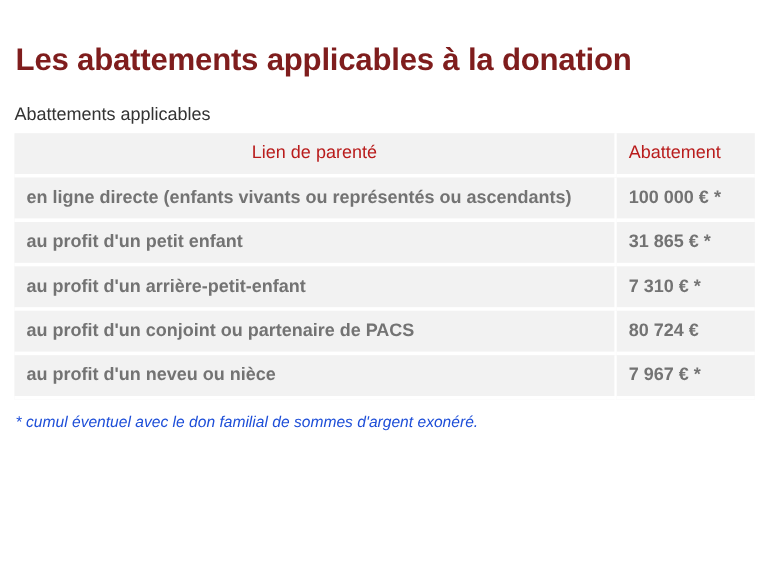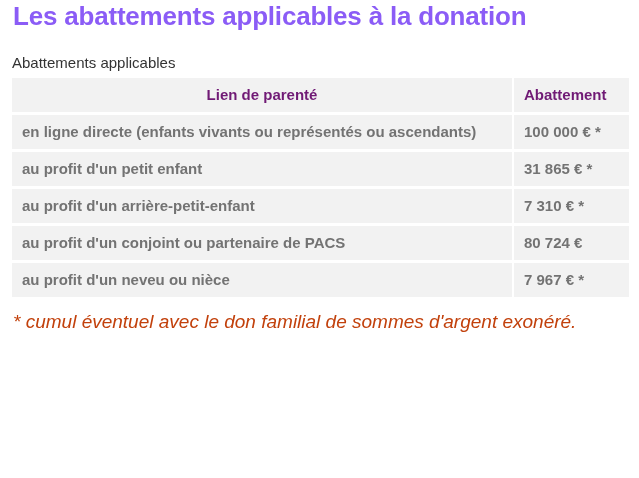--- a/index.html
+++ b/index.html
@@ -9,26 +9,26 @@
     font-family: "Liberation Sans", "DejaVu Sans", sans-serif;
   }
   .page {
     position: relative;
     width: 639px;
     height: 478px;
     background: #ffffff;
     overflow: hidden;
   }
   .title {
-    margin: 0 12px 0 13px;
+    margin: 33px 12px 0 13px;
     font-size: 26px;
     line-height: 32px;
     font-weight: 700;
     letter-spacing: -0.2px;
-    color: #8b5cf6;
+    color: #7f1d1d;
   }
   .caption {
     width: 617px;
     margin: 22px 0 0 12px;
     text-align: left;
     font-size: 15px;
     color: #333333;
   }
   table.allowances {
     border-collapse: separate;
@@ -44,35 +44,35 @@
     font-size: 15px;
     line-height: 18px;
     color: #737373;
     border-bottom: 3px solid #ffffff;
     white-space: nowrap;
     overflow: hidden;
     text-align: left;
     font-weight: bold;
   }
   table.allowances th {
-    font-weight: 700;
-    color: #701a75;
+    font-weight: 400;
+    color: #b91c1c;
   }
   table.allowances th:first-child {
     text-align: center;
   }
   table.allowances th:first-child,
   table.allowances td:first-child {
     border-right: 2px solid #ffffff;
   }
   .footnotes {
     margin: 11px 0 0 13px;
     font-style: italic;
-    font-size: 19px;
-    color: #c2410c;
+    font-size: 13px;
+    color: #1d4ed8;
   }
   .footnotes p {
     margin: 0 0 30px 0;
   }
 </style>
 </head>
 <body>
 
 <div class="page">
 

